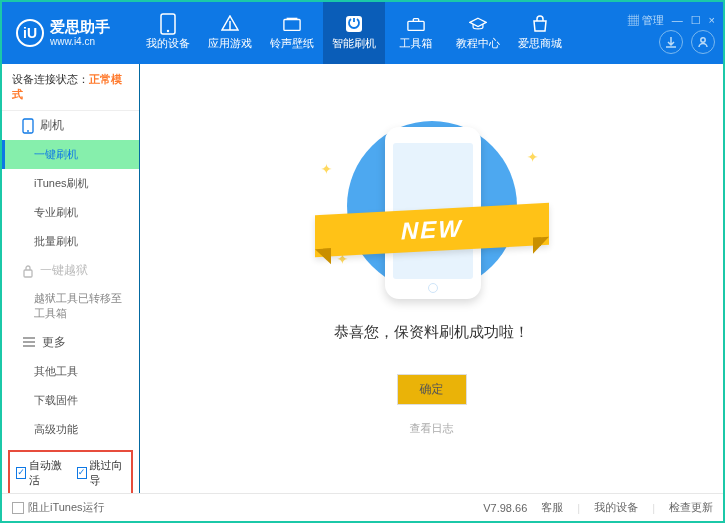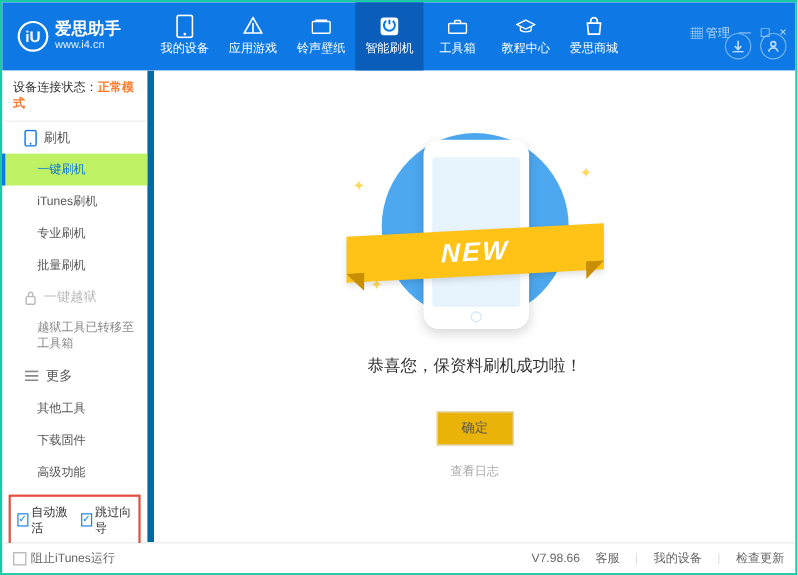--- a/index.html
+++ b/index.html
@@ -13,37 +13,37 @@
 .logo-text { display: flex; flex-direction: column; line-height: 1.1; }
 .logo-title { font-size: 15px; font-weight: bold; }
 .logo-url { font-size: 10px; opacity: 0.9; }
 
 .nav-tabs { display: flex; height: 100%; }
 .nav-tab { width: 62px; display: flex; flex-direction: column; align-items: center; justify-content: center; cursor: pointer; gap: 3px; }
 .nav-tab.active { background: #0a5db8; }
 .nav-tab-icon { width: 18px; height: 18px; display: flex; align-items: center; justify-content: center; }
 .nav-tab-label { font-size: 11px; }
 
-.header-controls { position: absolute; right: 0; top: 18px; display: flex; align-items: center; height: 20px; gap: 8px; padding: 0 8px; color: #bcdcf8; }
+.header-controls { position: absolute; right: 0; top: 8px; display: flex; align-items: center; height: 20px; gap: 8px; padding: 0 8px; color: #bcdcf8; }
 .header-ctrl { font-size: 11px; cursor: pointer; }
 .header-circles { position: absolute; right: 8px; bottom: 10px; display: flex; gap: 8px; }
 .circle-btn { width: 24px; height: 24px; border: 1.5px solid #7ab8ef; border-radius: 50%; display: flex; align-items: center; justify-content: center; cursor: pointer; color: #bcdcf8; }
 
 
 .body { flex: 1; display: flex; overflow: hidden; }
-.sidebar { width: 138px; border-right: 6px solid #0369a1; display: flex; flex-direction: column; overflow-y: auto; }
+.sidebar { width: 138px; border-right: 1px solid #0369a1; display: flex; flex-direction: column; overflow-y: auto; }
 .status-bar { padding: 8px 10px; font-size: 11px; border-bottom: 1px solid #eee; }
 .status-bar .mode { color: #ff7a2d; font-weight: bold; }
 
 .side-section { padding: 6px 20px; display: flex; align-items: center; gap: 6px; color: #555; cursor: pointer; }
 .side-section .sect-icon { color: #0e78e5; }
 .side-section.locked .sect-icon { color: #bbb; }
 .side-children { }
 .side-item { padding: 7px 10px 7px 32px; font-size: 11px; color: #555; cursor: pointer; }
-.side-item.active { background: #bef264; color: #0e78e5; border-left: 3px solid #0e78e5; padding-left: 29px; }
+.side-item.active { background: #86efac; color: #0e78e5; border-left: 3px solid #0e78e5; padding-left: 29px; }
 .side-note { padding: 6px 10px 6px 32px; font-size: 11px; color: #888; line-height: 1.4; }
 
 .highlight-box { border: 2px solid #e74c3c; margin: 6px 6px; padding: 6px 6px; display: flex; gap: 12px; font-size: 11px; }
 .chk { display: flex; align-items: center; gap: 3px; cursor: pointer; }
 .chk-box { width: 12px; height: 12px; border: 1px solid #0e78e5; display: flex; align-items: center; justify-content: center; color: #0e78e5; font-size: 9px; line-height: 1; }
 
 
 .main { flex: 1; display: flex; flex-direction: column; align-items: center; justify-content: center; position: relative; }
 .illus { position: relative; width: 210px; height: 180px; }
 .circle-bg { width: 170px; height: 170px; border-radius: 50%; background: #4da8f0; position: absolute; left: 20px; top: 0; }

